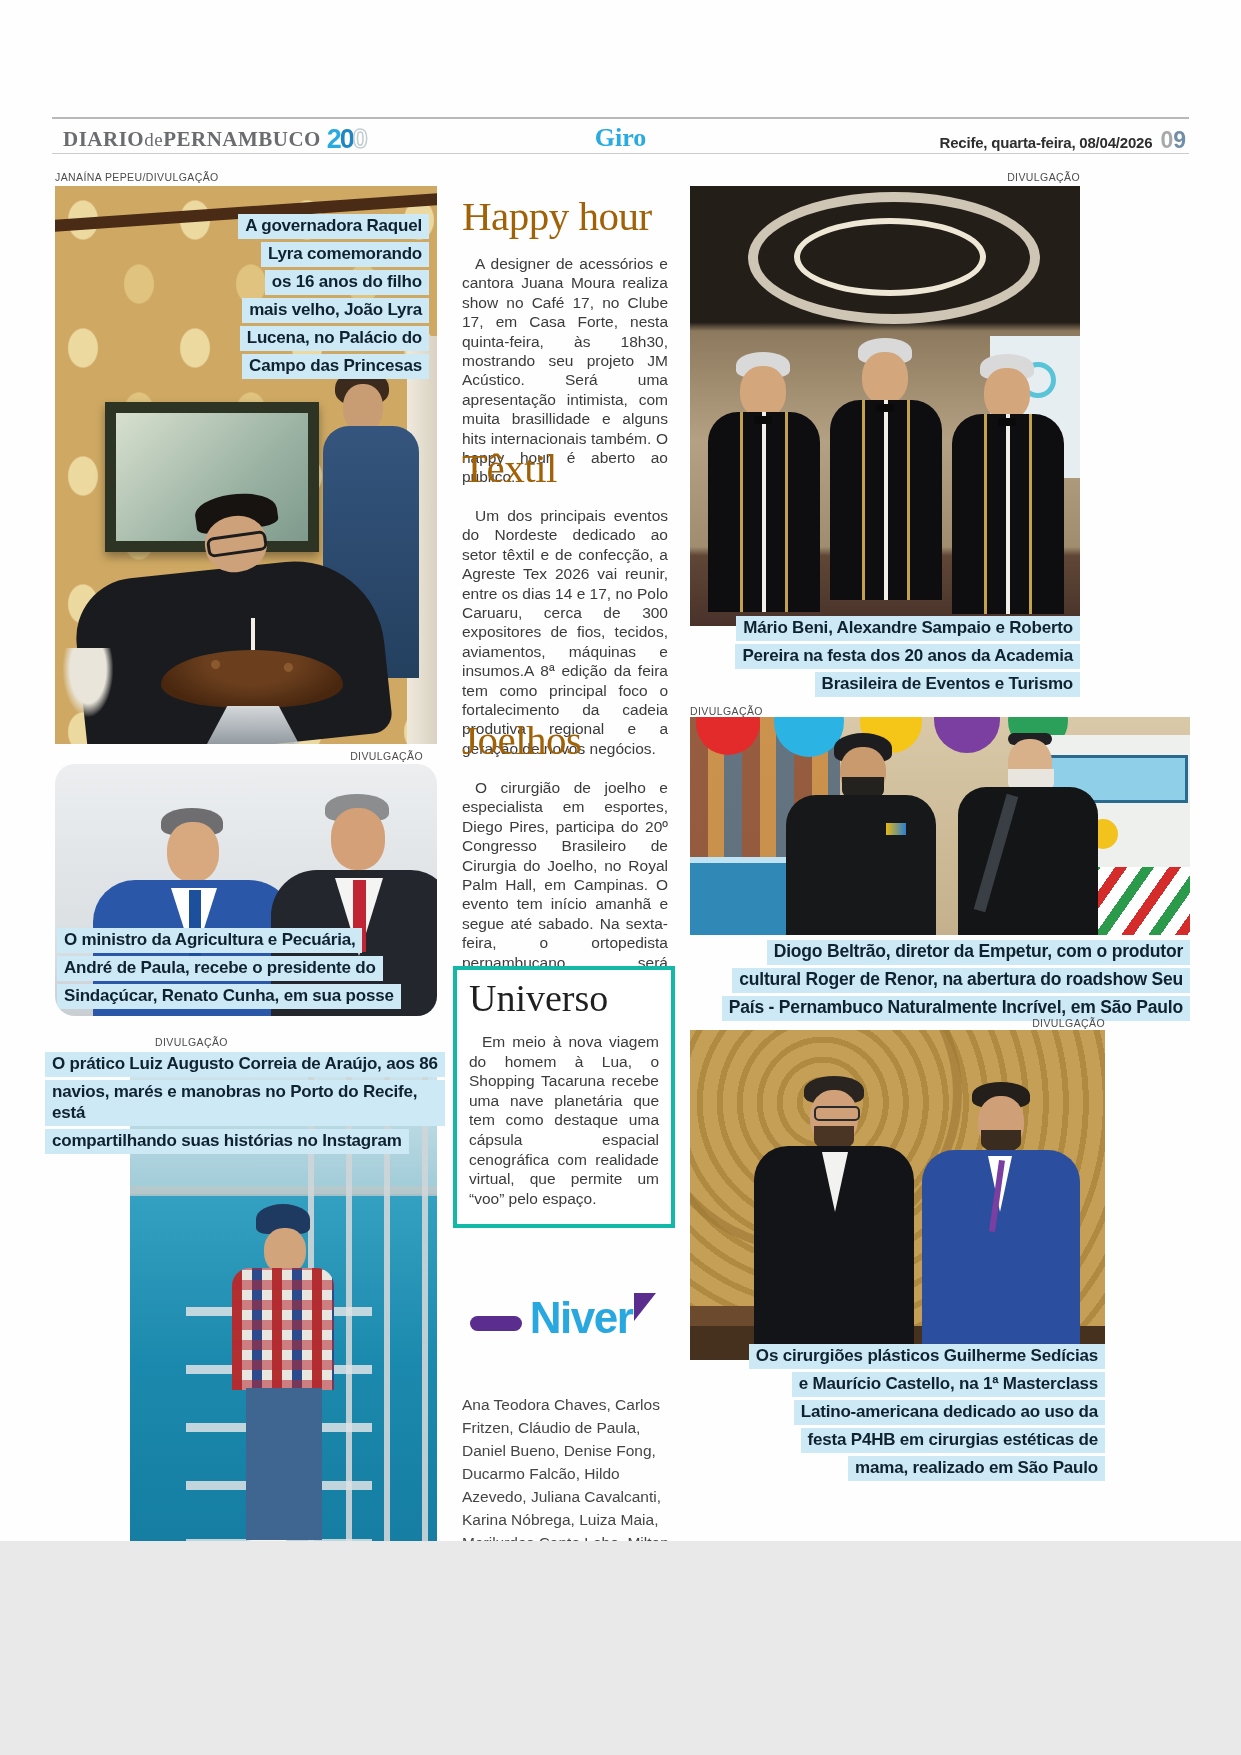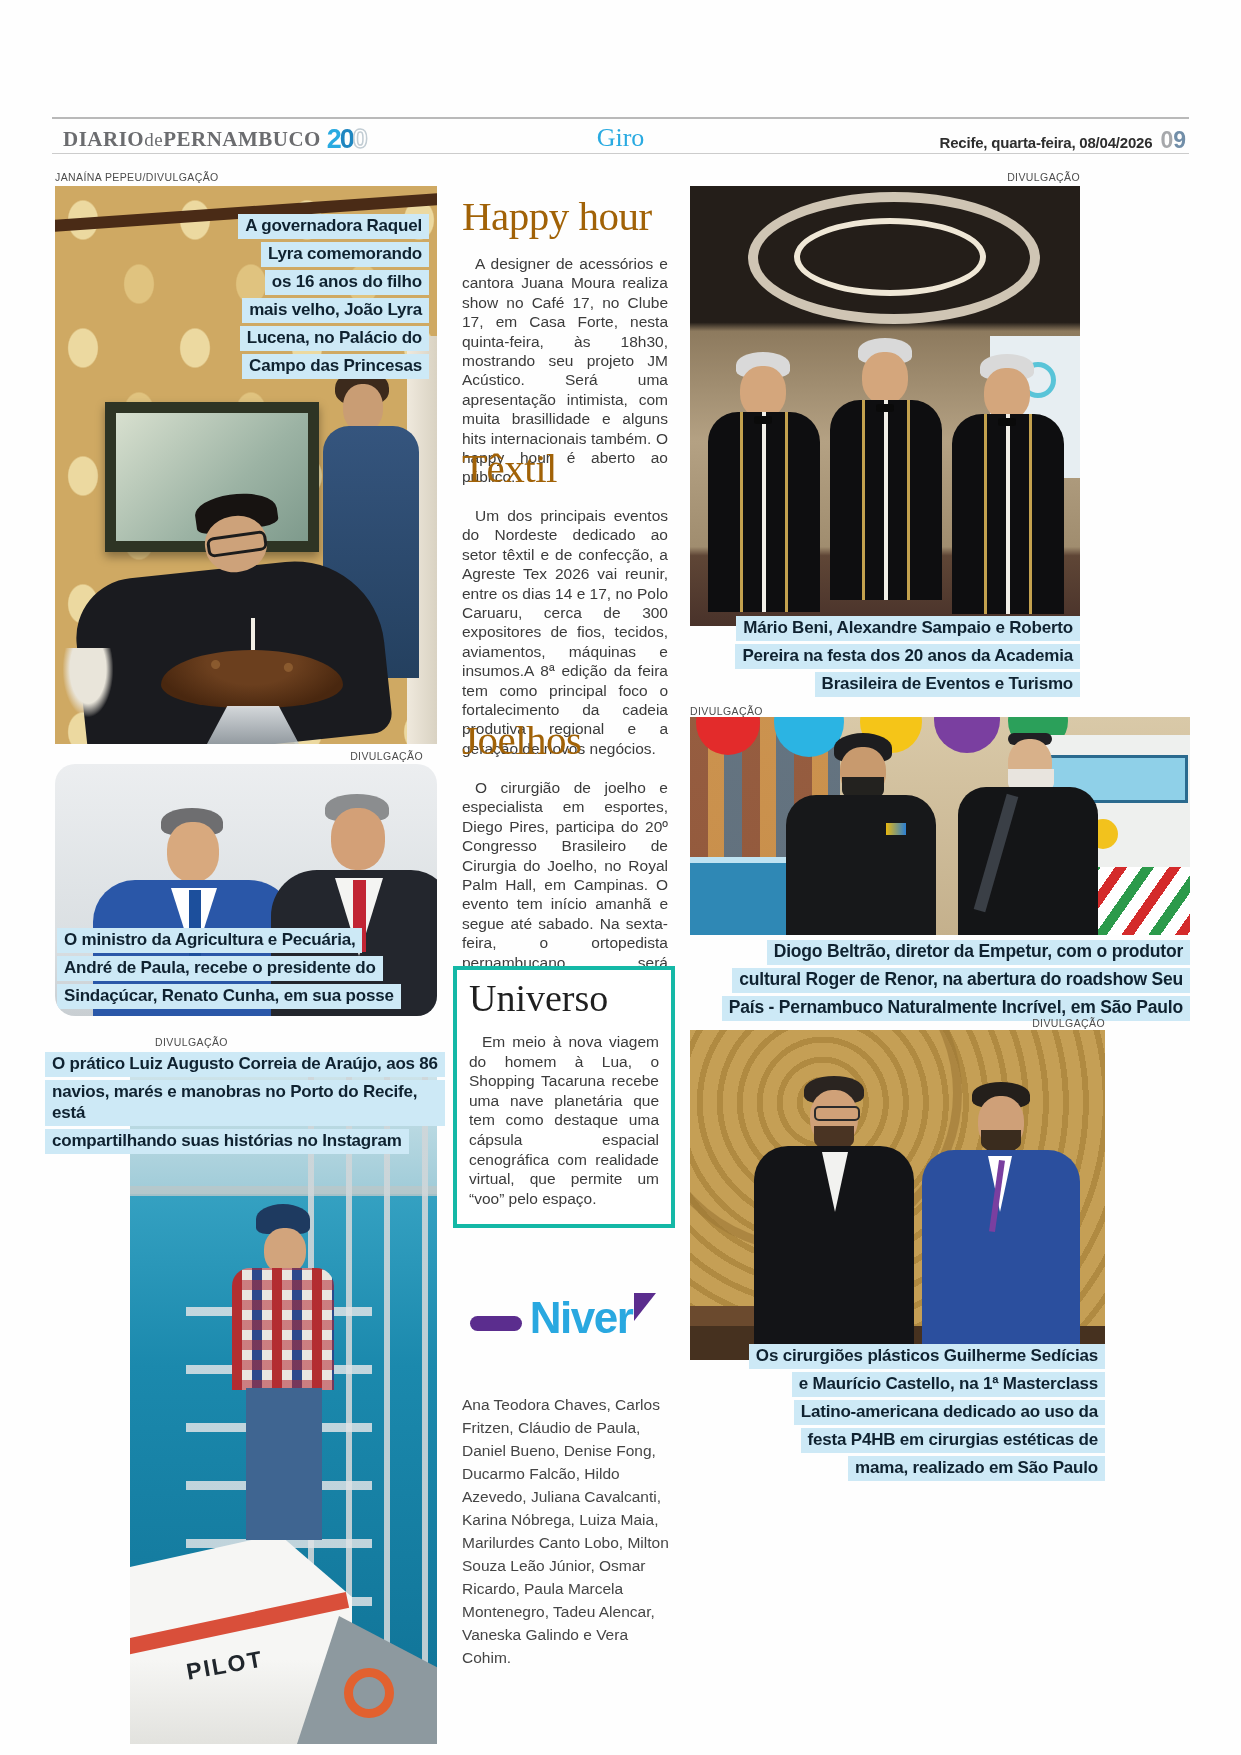--- a/index.html
+++ b/index.html
@@ -1,32 +1,32 @@
 <!DOCTYPE html>
 <html><head>
 <meta charset="utf-8">
 <title>Diario de Pernambuco — Giro</title>
 <style>
   html,body{margin:0;padding:0;background:#e9e9e9;}
-  .page{position:relative;width:1241px;height:1755px;margin:0 auto;background:#fefefe;
+  .page{position:relative;width:1241px;height:1541px;margin:0 auto;background:#fefefe;
         font-family:"Liberation Sans",sans-serif;overflow:hidden;}
   .ab{position:absolute;}
 
   
   .rule-top{position:absolute;left:52px;right:52px;top:117px;height:2px;background:#b9b9b9;}
   .rule-bottom{position:absolute;left:52px;right:52px;top:153px;height:1px;background:#cccccc;}
   .masthead{position:absolute;left:63px;top:124px;font-family:"Liberation Serif",serif;
             color:#6b6c6f;font-size:21px;font-weight:bold;letter-spacing:.5px;}
   .masthead .mh-de{font-weight:normal;font-size:19px;}
   .mh-digits{font-family:"Liberation Sans",sans-serif;font-weight:bold;font-size:27px;vertical-align:-2px;letter-spacing:-2px;}
   .mh-digits .d0{color:#1f86c0;}
   .mh-digits .d1{color:#29aae1;}
   .mh-digits .d2{color:#ffffff;-webkit-text-stroke:1.5px #c2cdd4;}
   .section-title{position:absolute;left:50%;top:123px;transform:translateX(-50%);
-                 font-family:"Liberation Serif",serif;font-weight:normal;font-size:26px;color:#29aae1;}
+                 font-family:"Liberation Serif",serif;font-weight:bold;font-size:26px;color:#29aae1;}
   .dateline{position:absolute;right:55px;top:127px;font-size:15px;color:#2e2e2e;font-weight:bold;letter-spacing:-.2px;text-align:right;}
   .page-digits{font-size:23px;font-weight:bold;margin-left:8px;letter-spacing:0;}
   .page-digits .pn0{color:#a6a8ab;}
   .page-digits .pn1{color:#718ea8;}
 
   
   .credit{position:absolute;font-size:10.5px;color:#4c4c4c;letter-spacing:.4px;}
 
   
   .caption{position:absolute;font-weight:bold;color:#0f2230;font-size:17px;line-height:21px;letter-spacing:-.2px;}

